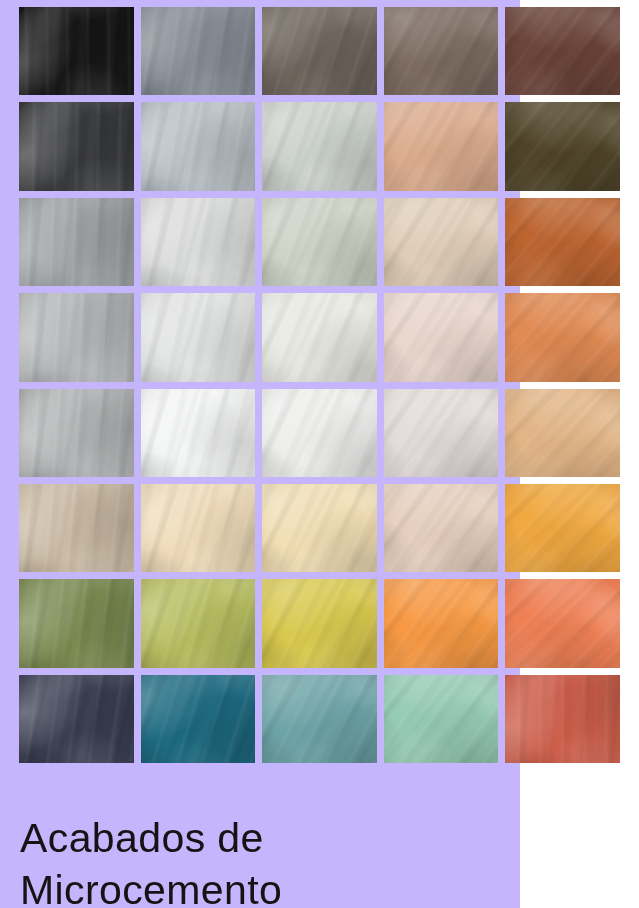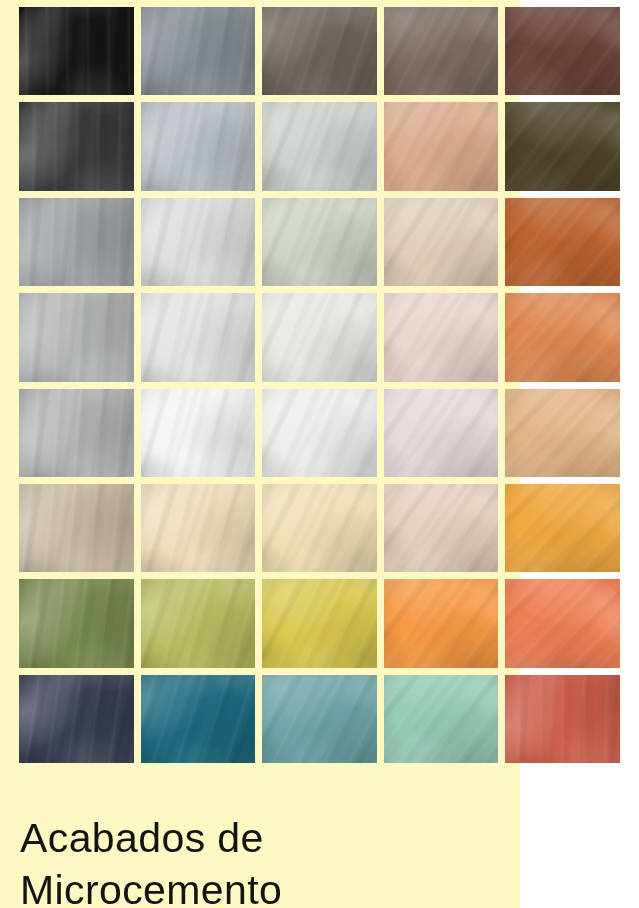--- a/index.html
+++ b/index.html
@@ -13,21 +13,21 @@
     height: 908px;
     overflow: hidden;
     font-family: "Liberation Sans", sans-serif;
     -webkit-font-smoothing: antialiased;
   }
 
   #page {
     position: relative;
     width: 520px;
     height: 908px;
-    background: #fef9c3;
+    background: #c4b5fd;
   }
 
   
   #swatch-grid {
     position: absolute;
     left: 19px;
     top: 7px;
     width: 601px;
     height: 756px;
     display: grid;

